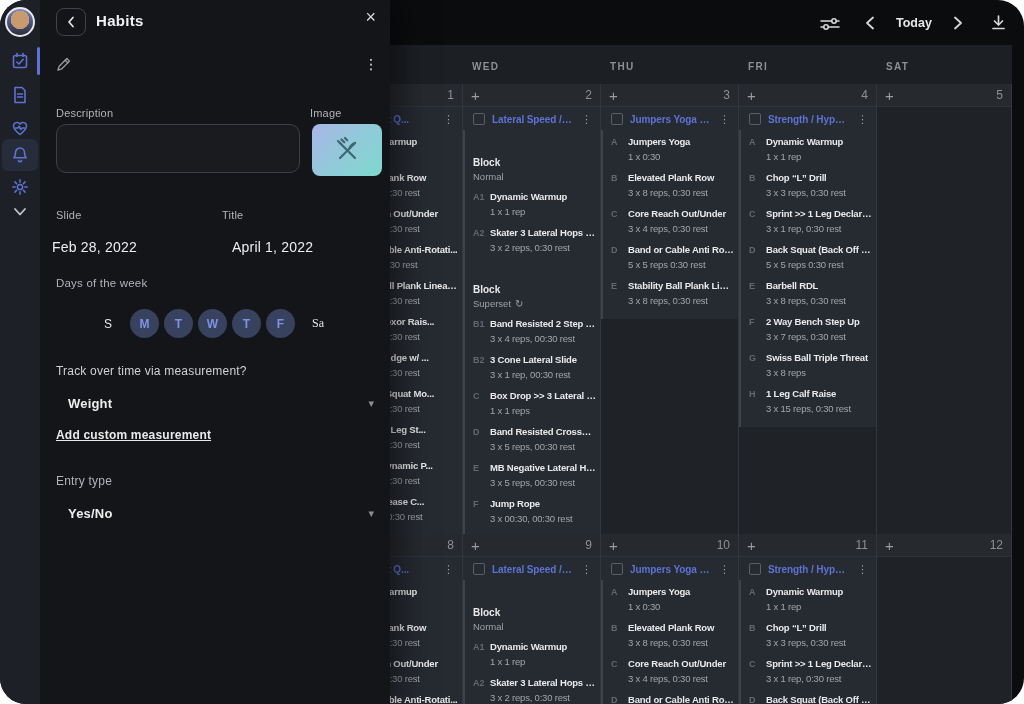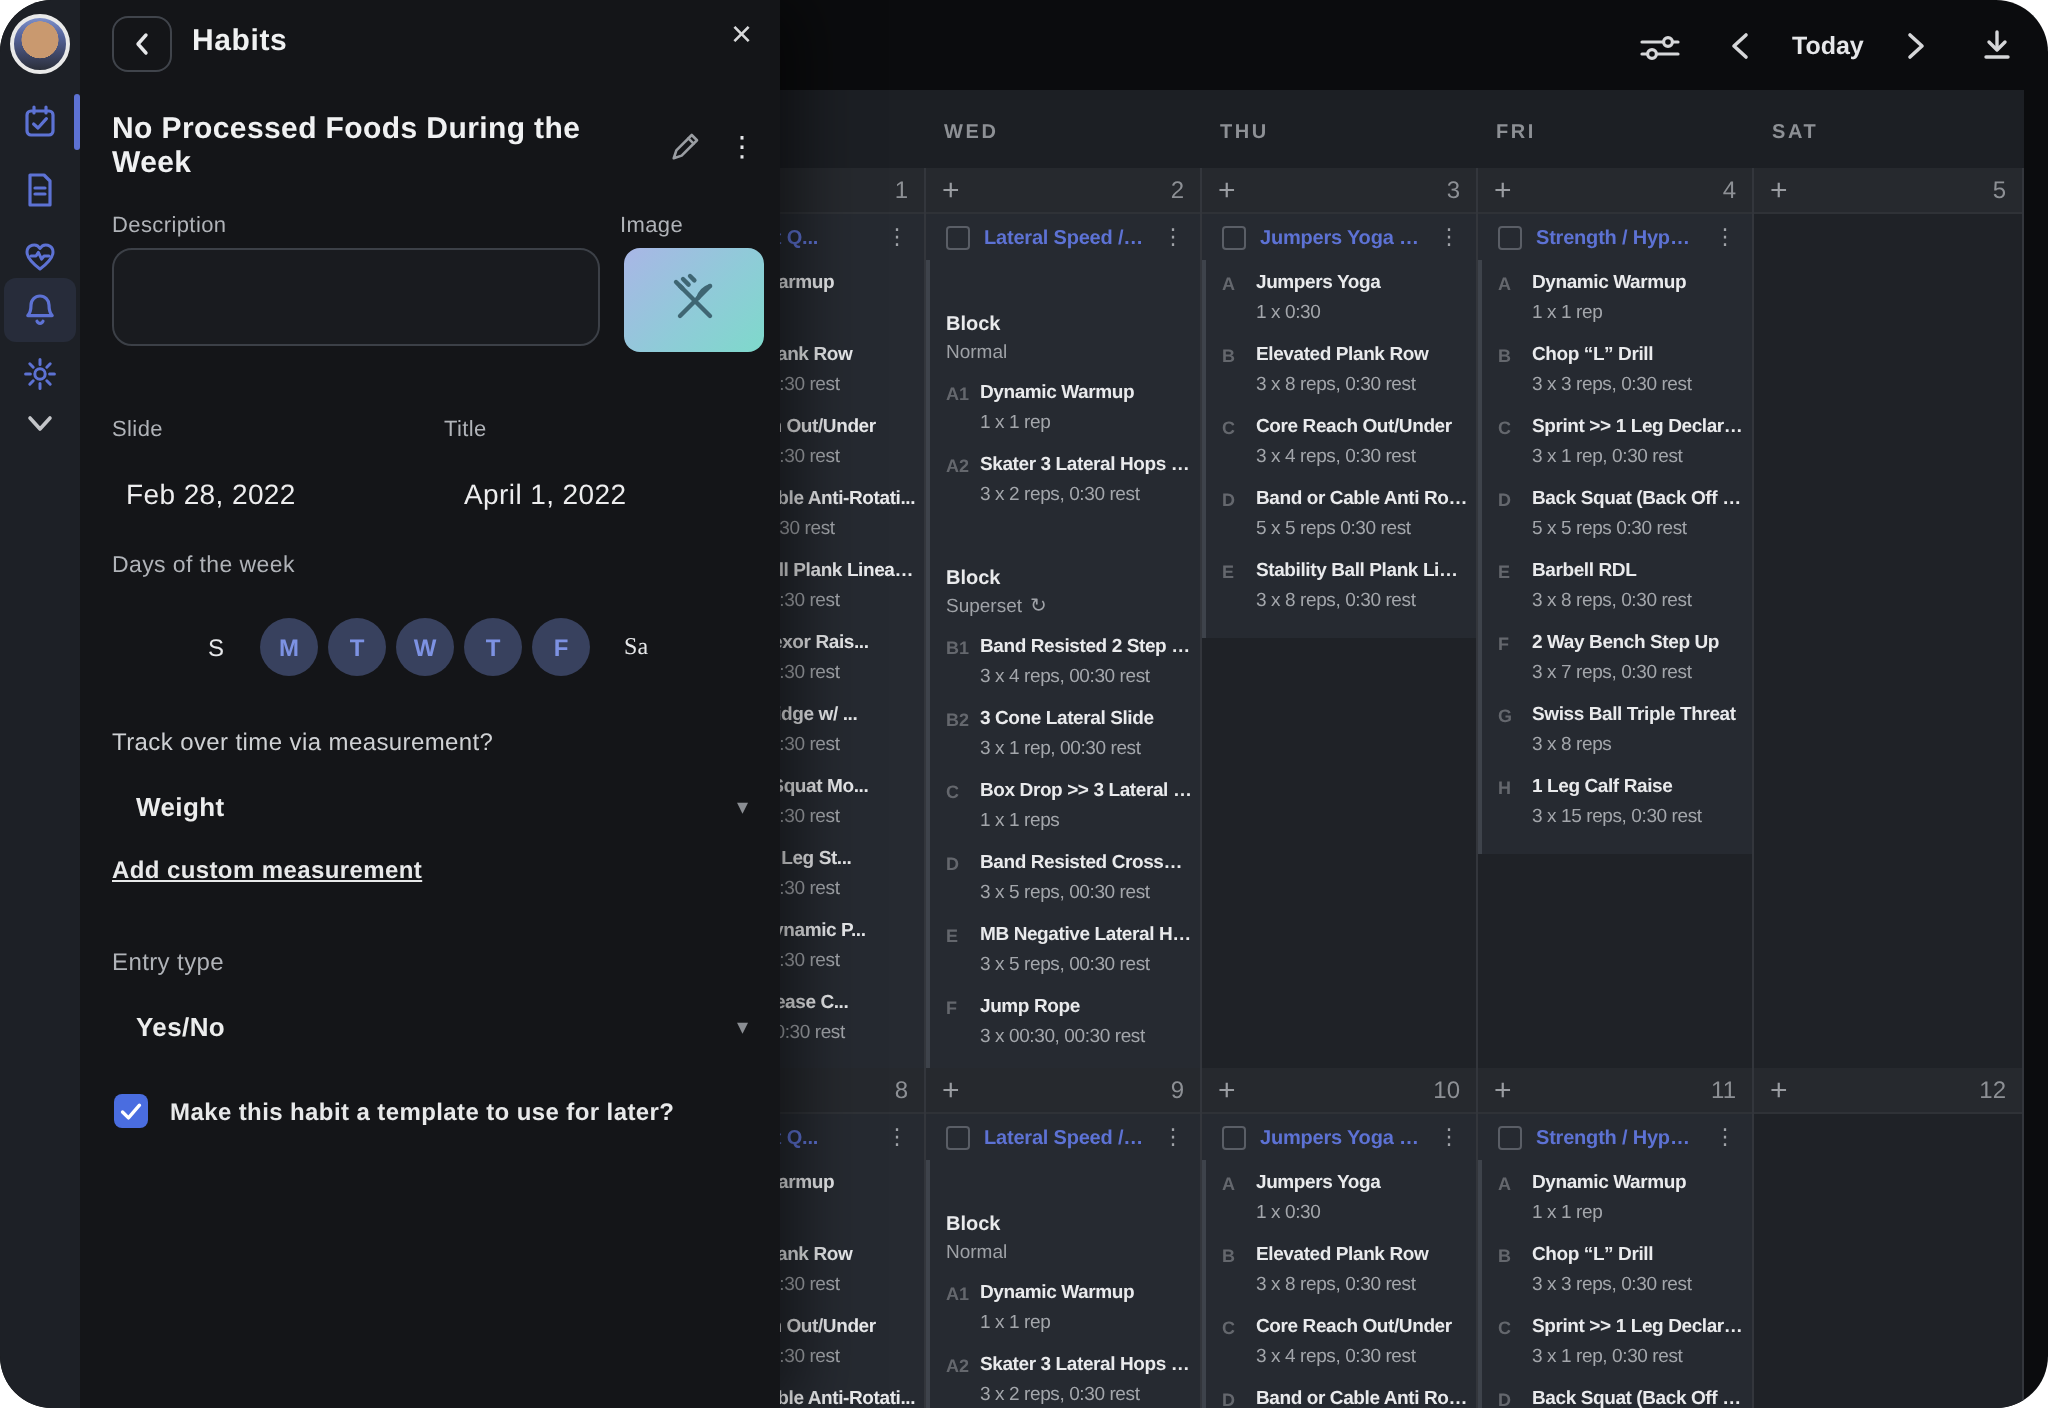--- a/index.html
+++ b/index.html
@@ -493,21 +493,20 @@
     <div class="panel">
       <div class="back-btn">
         <svg width="10" height="12" viewBox="0 0 10 12" fill="none" stroke="#e6e7e9" stroke-width="1.7" stroke-linecap="round" stroke-linejoin="round">
             <polyline points="7,1.5 3,6 7,10.5"></polyline>
           </svg>
       </div>
       <div class="p-title">Habits</div>
       <div class="close-x">×</div>
 
       <div class="title-row">
-        <span class="habit-title">No Processed Foods During the Week</span>
         <span>
           <svg width="15" height="15" viewBox="0 0 16 16" fill="none" stroke="#9a9da2" stroke-width="1.4" stroke-linecap="round" stroke-linejoin="round">
               <path d="M2 14l1.4-4.2L11.6 1.6l2.8 2.8L6.2 12.6 2 14z"></path>
               <line x1="9.8" y1="3.4" x2="12.6" y2="6.2"></line>
             </svg>
         </span>
         <span class="title-kebab">⋮</span>
       </div>
 
       <div class="p-label" style="left:16px;top:107px;">Description</div>
@@ -517,21 +516,21 @@
         <svg width="32" height="32" viewBox="0 0 32 32" fill="none" stroke="#3f6673" stroke-width="2.2" stroke-linecap="round">
           <line x1="9" y1="9" x2="24" y2="24"></line>
           <path d="M7 7l3.2 3.2M10.5 5.5l2.8 2.8M14 4l2.2 2.2"></path>
           <line x1="24" y1="9" x2="9" y2="24"></line>
           <path d="M24 9c-2.8 1-4.8 3-5.8 5.8"></path>
         </svg>
       </div>
 
       <div class="p-label" style="left:16px;top:209px;">Slide</div>
       <div class="p-label" style="left:182px;top:209px;">Title</div>
-      <div class="p-value" style="left:23px;top:239px;">Feb 28, 2022</div>
+      <div class="p-value" style="left:12px;top:239px;">Feb 28, 2022</div>
       <div class="p-value" style="left:192px;top:239px;">April 1, 2022</div>
 
       <div class="p-label" style="left:16px;top:277px;font-size:11.5px;">Days of the week</div>
       <div class="days-row">
         <span class="day-plain first">S</span>
         <span class="day-circle">M</span>
         <span class="day-circle">T</span>
         <span class="day-circle">W</span>
         <span class="day-circle">T</span>
         <span class="day-circle">F</span>
@@ -544,28 +543,20 @@
         <span class="dd-chev">▾</span>
       </div>
       <div class="link">Add custom measurement</div>
 
       <div class="q-label" style="top:474px;color:#b0b3b8;">Entry type</div>
       <div class="dd-row" style="top:502px;">
         <span class="dd-val">Yes/No</span>
         <span class="dd-chev">▾</span>
       </div>
 
-      <div class="cbx-row">
-        <span class="cbx">
-          <svg width="11" height="10" viewBox="0 0 13 11" fill="none" stroke="#fff" stroke-width="2" stroke-linecap="round" stroke-linejoin="round">
-              <polyline points="1.5,5.5 5,9 11.5,1.5"></polyline>
-            </svg>
-        </span>
-        <span class="cbx-label">Make this habit a template to use for later?</span>
-      </div>
     </div>
 
     <div class="sidebar">
       <div class="avatar"></div>
       <div class="sb-bar"></div>
       <div class="sb-hl"></div>
 
       <div class="sb-ico" style="top:52px;">
         <svg width="18" height="18" viewBox="0 0 18 18" fill="none" stroke="#5d72d4" stroke-width="1.6" stroke-linecap="round" stroke-linejoin="round">
           <rect x="2.5" y="3.5" width="13" height="12" rx="2"></rect>

